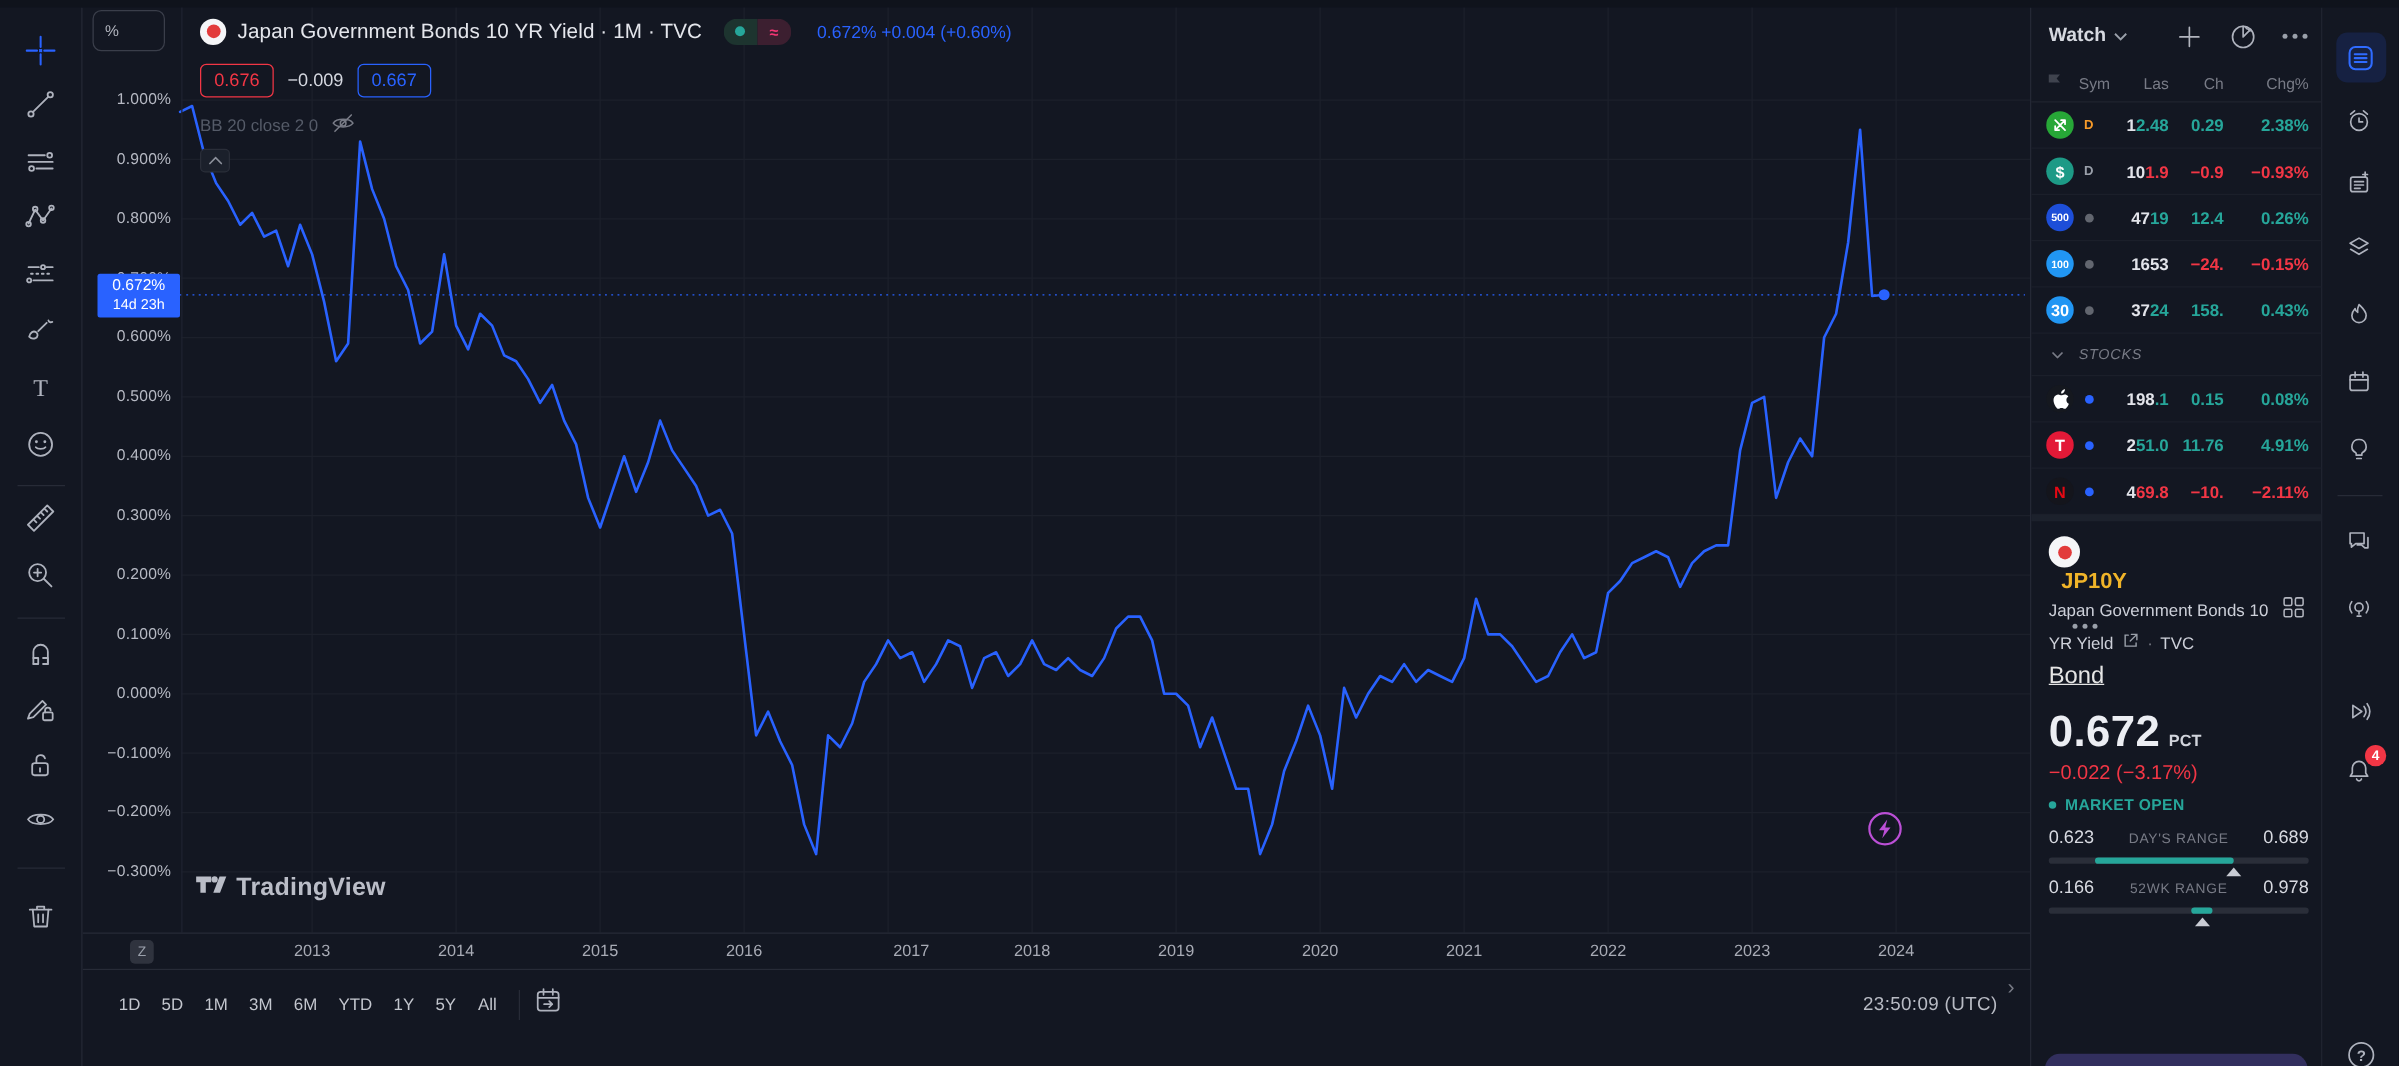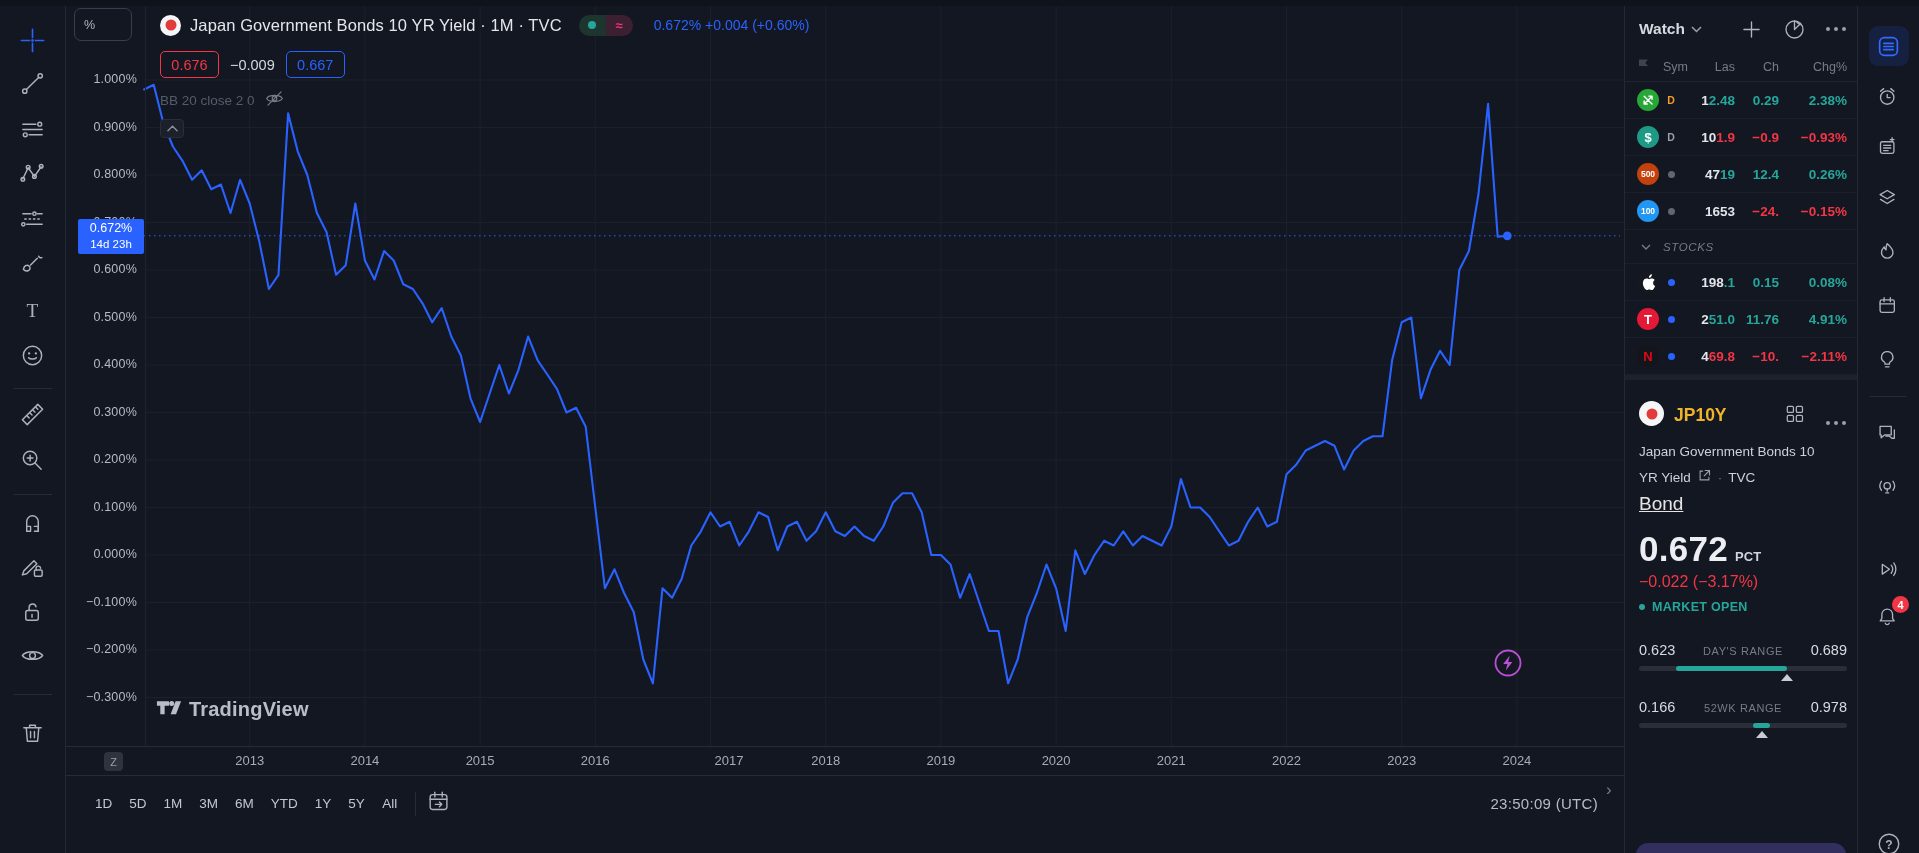--- a/index.html
+++ b/index.html
@@ -73,32 +73,32 @@
   #wl-cols .c-last,#wl-cols .c-ch,#wl-cols .c-pct { text-align:right; }
   .wrow { display:grid; grid-template-columns:26px 16px 56px 44px 1fr; align-items:center; height:37px; padding:0 10px 0 12px; border-bottom:1px solid #1b1f2a; font-size:13.5px; font-weight:700; cursor:pointer; }
   .wicon { width:22px; height:22px; border-radius:50%; display:flex; align-items:center; justify-content:center; color:#fff; overflow:hidden; }
   .wmark { font-size:10.5px; font-weight:700; text-align:center; }
   .wdot { width:7px; height:7px; border-radius:50%; margin:0 auto; }
   .wlast,.wch,.wpct { text-align:right; white-space:nowrap; }
   .wlast .w { color:#e2e4ea; }
   #wl-section { display:flex; align-items:center; gap:12px; height:34px; padding-left:16px; color:#787b86; font-size:11.5px; letter-spacing:.6px; border-bottom:1px solid #1b1f2a; cursor:pointer;font-style:italic;}
   #details-split { height:5px; background:#1c212c; }
   #details { position:relative; padding:12px 10px 0 14px; }
-  #d-symrow { display:flex; align-items:flex-end; height:34px; }
+  #d-symrow { display:flex; align-items:flex-start; height:34px;flex-direction:column; }
   #d-sym { font-size:17.5px; font-weight:700; color:#f0b429; margin-left:10px; cursor:pointer;}
   #d-name1 { margin-top:16px; font-size:13.5px; color:#cdd0d9; line-height:20px;}
   #d-name2 { margin-top:6px; font-size:13.5px; color:#cdd0d9; display:flex; align-items:center; gap:6px;}
   #d-type { margin-top:7px; font-size:19px; color:#e5e5e5;text-decoration:underline; }
   #d-price-row { margin-top:14px; display:flex; align-items:baseline; gap:7px;}
   #d-price { font-size:35px; font-weight:600; color:#eceef3; letter-spacing:.3px;}
   #d-unit { font-size:13px; font-weight:700; color:#d1d4dc; }
   #d-change { margin-top:4px; font-size:16px; color:#f23645; }
   #d-open { margin-top:9px; display:flex; align-items:center; gap:7px; font-size:12.5px; color:#26a69a; letter-spacing:.3px; font-weight:600;}
   #d-open i { width:6px; height:6px; border-radius:50%; background:#26a69a; }
-  .rng-row { display:flex; align-items:baseline; justify-content:space-between; margin-top:28px; }
+  .rng-row { display:flex; align-items:baseline; justify-content:space-between; margin-top:11px; }
   .rng-low,.rng-high { font-size:14.5px; color:#d8dae1; }
   .rng-lab { font-size:11px; color:#787b86; letter-spacing:.6px; }
   .rng-bar { position:relative; margin-top:8px; height:5px; border-radius:3px; background:#2a2e39; }
   .rng-fill { position:absolute; top:0; height:5px; border-radius:3px; background:#26a69a; }
   .rng-marker { position:absolute; top:8px; width:0; height:0; border-left:6px solid transparent; border-right:6px solid transparent; border-bottom:7px solid #c9ccd4; transform:translateX(-50%); }
   #d-purple { position:absolute; left:1636px; top:843px; width:210px; height:14px; background:#322f5e; border-radius:12px 12px 0 0; z-index:5; cursor:pointer;}
 
   
   #right-strip { position:absolute; left:1858px; top:6px; width:61px; height:847px; background:#131722; }
   .strip-ic { position:absolute; left:50%; transform:translate(-50%,-50%); cursor:pointer; display:flex; align-items:center; justify-content:center; }
@@ -452,36 +452,45 @@
         <div class="wrow">
       <span class="wicon" style="background:#1d9a86">
             <span style="font-size:13px;font-weight:700;color:#ffffff">$</span>
           </span>
       <span class="wmark" style="color:#9aa0aa">D</span>
       <span class="wlast"><span class="w">10</span><span style="color:#f23645">1.9</span></span>
       <span class="wch" style="color:#f23645">−0.9</span>
       <span class="wpct" style="color:#f23645">−0.93%</span>
     </div>
         <div class="wrow">
-      <span class="wicon" style="background:#c2410c">
+      <span class="wicon" style="background:#1d4ed8">
             <span style="font-size:8.5px;font-weight:700;color:#ffffff">500</span>
           </span>
       <span class="wdot" style="background:#62666f"></span>
       <span class="wlast"><span class="w">47</span><span style="color:#26a69a">19</span></span>
       <span class="wch" style="color:#26a69a">12.4</span>
       <span class="wpct" style="color:#26a69a">0.26%</span>
     </div>
         <div class="wrow">
       <span class="wicon" style="background:#2196f3">
             <span style="font-size:8.5px;font-weight:700;color:#ffffff">100</span>
           </span>
       <span class="wdot" style="background:#62666f"></span>
       <span class="wlast"><span class="w">1653</span><span style="color:#f23645"></span></span>
       <span class="wch" style="color:#f23645">−24.</span>
       <span class="wpct" style="color:#f23645">−0.15%</span>
+    </div>
+        <div class="wrow">
+      <span class="wicon" style="background:#2196f3">
+            <span style="font-size:13px;font-weight:700;color:#ffffff">30</span>
+          </span>
+      <span class="wdot" style="background:#62666f"></span>
+      <span class="wlast"><span class="w">37</span><span style="color:#26a69a">24</span></span>
+      <span class="wch" style="color:#26a69a">158.</span>
+      <span class="wpct" style="color:#26a69a">0.43%</span>
     </div>
       </div>
     <div id="wl-section">
       <svg width="10" height="6" viewBox="0 0 10 6" fill="none" stroke="#787b86" stroke-width="1.4">
           <path d="M1 1l4 4 4-4"></path>
         </svg>
       <span>STOCKS</span>
     </div>
     <div id="wl-stock-rows">
         <div class="wrow">

